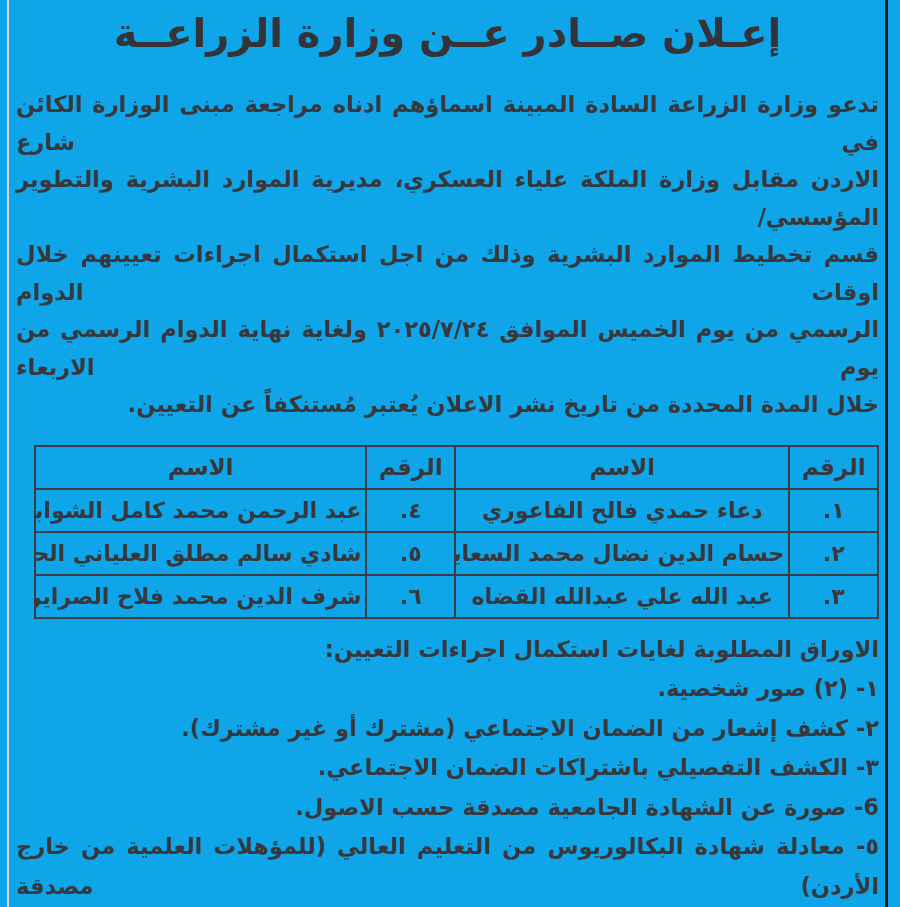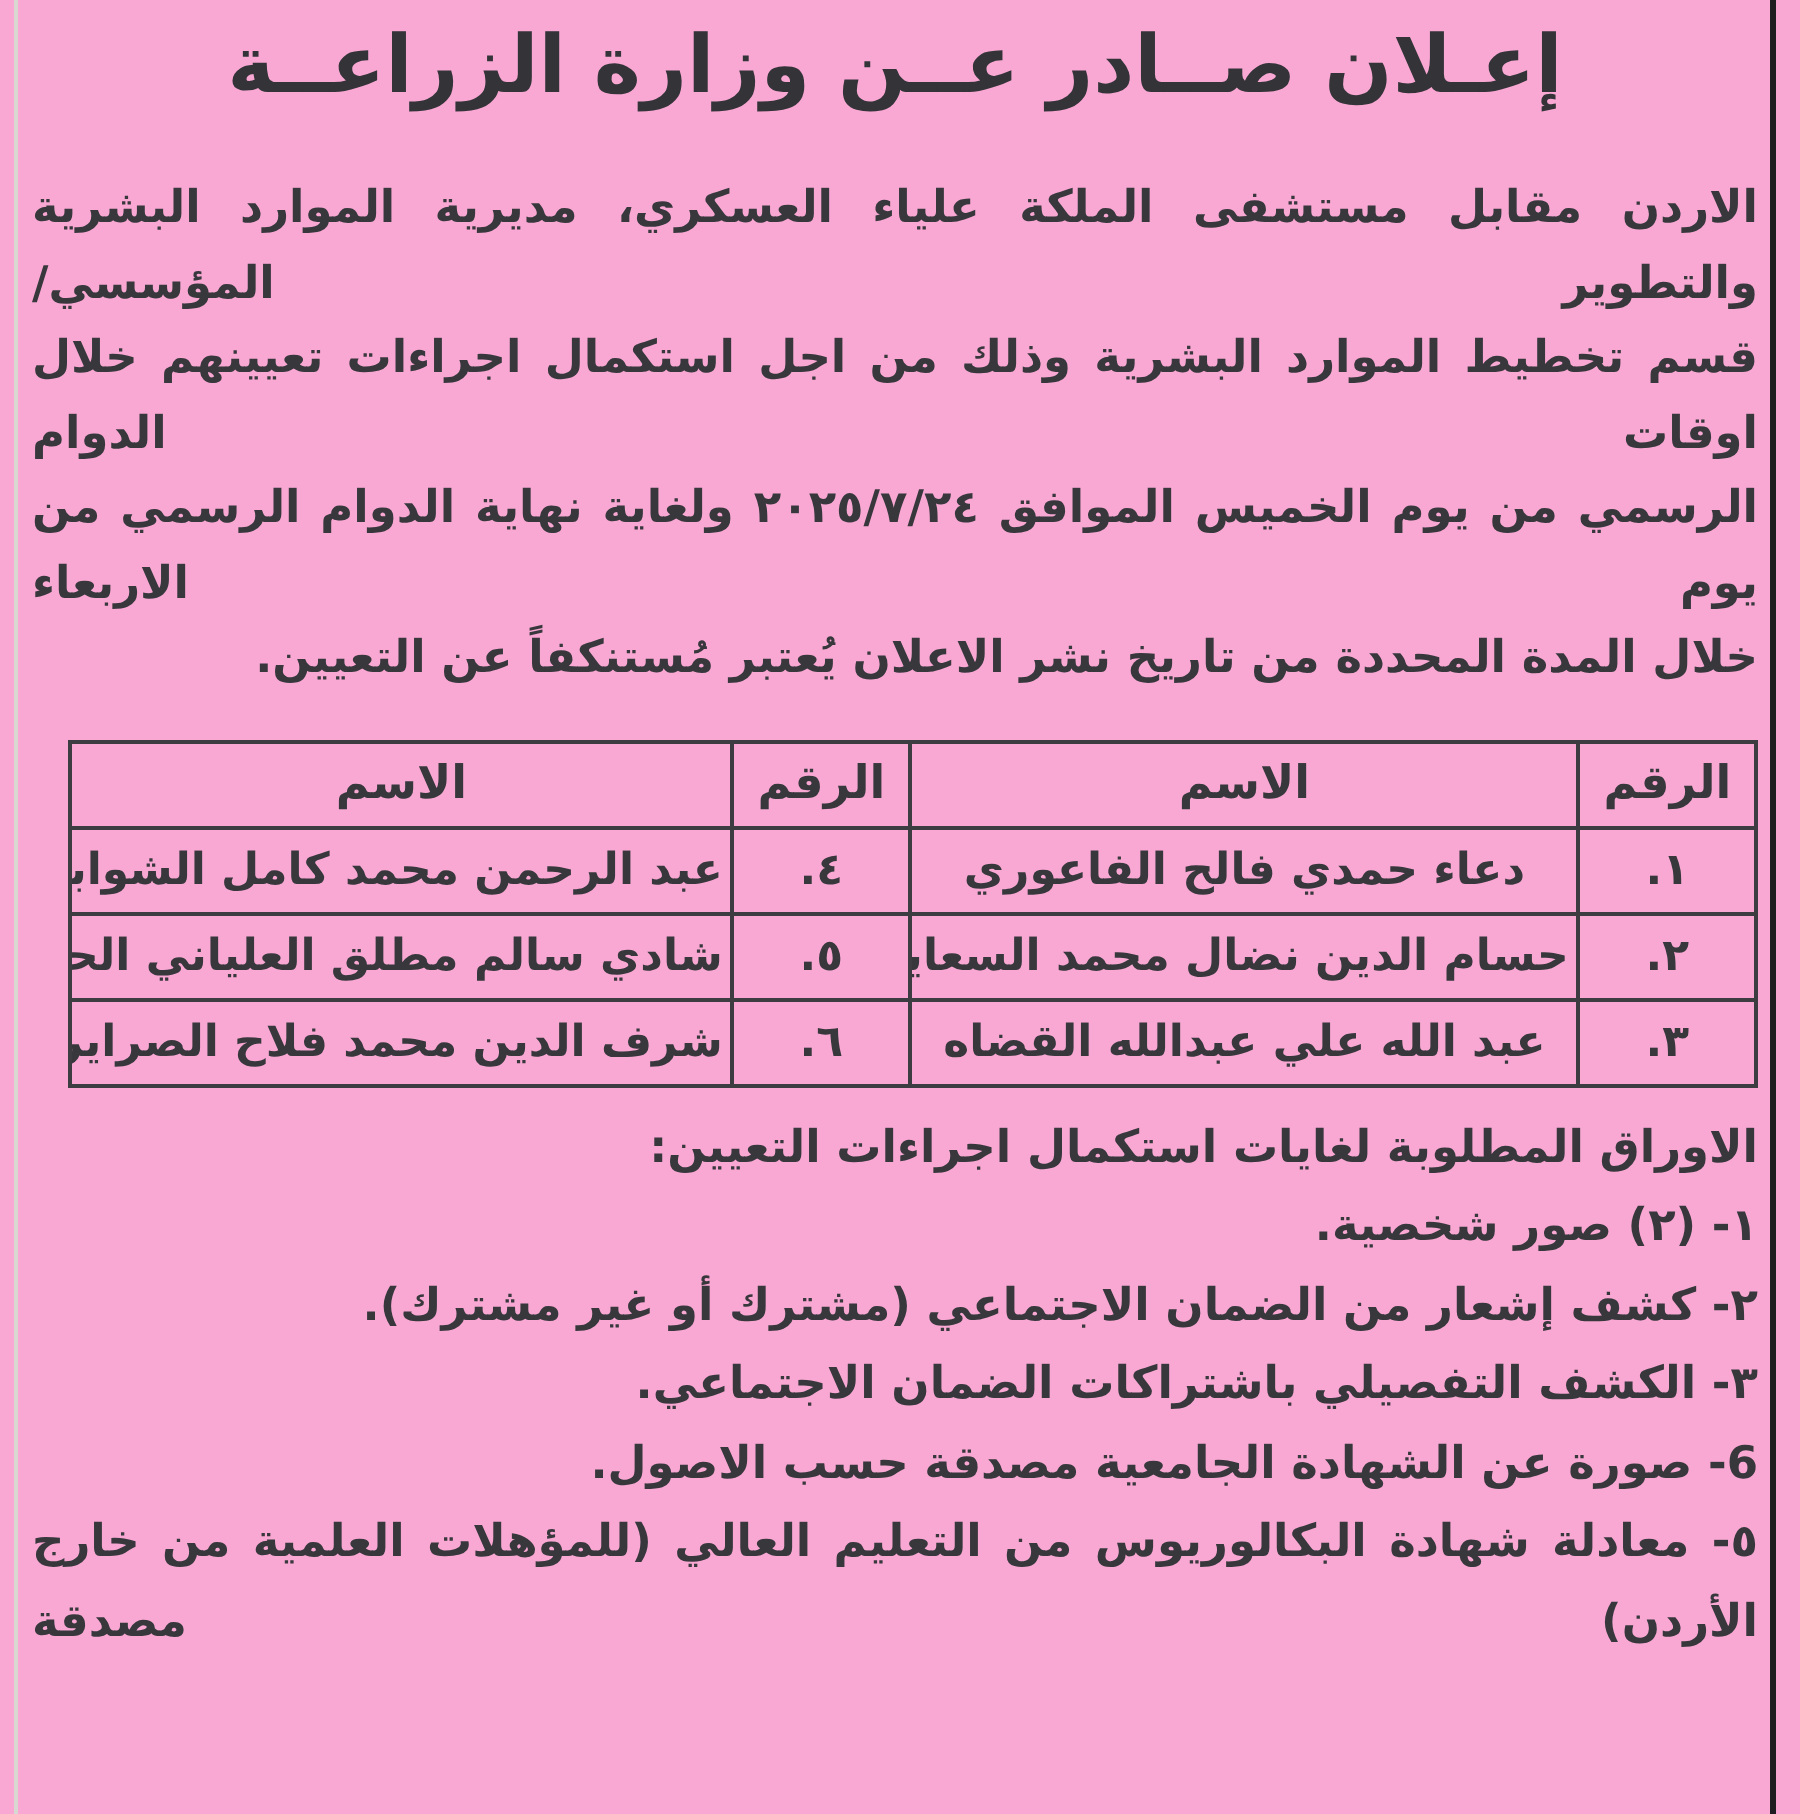--- a/index.html
+++ b/index.html
@@ -5,21 +5,21 @@
   html, body {
     margin: 0;
     padding: 0;
     background: #f3f2ef;
   }
   .page {
     position: relative;
     width: 900px;
     height: 907px;
     margin: 0 auto;
-    background: #f9a8d4;
+    background: #0ea5e9;
     overflow: hidden;
     direction: rtl;
     font-family: "DejaVu Sans", sans-serif;
     font-weight: bold;
     color: #37373c;
   }
   .edge-right {
     position: absolute;
     top: 0;
     right: 12px;
@@ -94,21 +94,22 @@
 <div class="page">
 
   <div class="edge-left"></div>
   <div class="edge-right"></div>
 
   <div class="content">
 
     <div class="title">إعـلان صــادر عــن وزارة الزراعــة</div>
 
     <div class="para">
-      <div class="jline">الاردن مقابل مستشفى الملكة علياء العسكري، مديرية الموارد البشرية والتطوير المؤسسي/</div>
+      <div class="jline">تدعو وزارة الزراعة السادة المبينة اسماؤهم ادناه مراجعة مبنى الوزارة الكائن في شارع</div>
+      <div class="jline">الاردن مقابل وزارة الملكة علياء العسكري، مديرية الموارد البشرية والتطوير المؤسسي/</div>
       <div class="jline">قسم تخطيط الموارد البشرية وذلك من اجل استكمال اجراءات تعيينهم خلال اوقات الدوام</div>
       <div class="jline">الرسمي من يوم الخميس الموافق ٢٠٢٥/٧/٢٤ ولغاية نهاية الدوام الرسمي من يوم الاربعاء</div>
       <div class="rline">خلال المدة المحددة من تاريخ نشر الاعلان يُعتبر مُستنكفاً عن التعيين.</div>
     </div>
 
     <table class="names">
       <colgroup>
         <col class="num">
           <col class="name-r">
           <col class="num">

